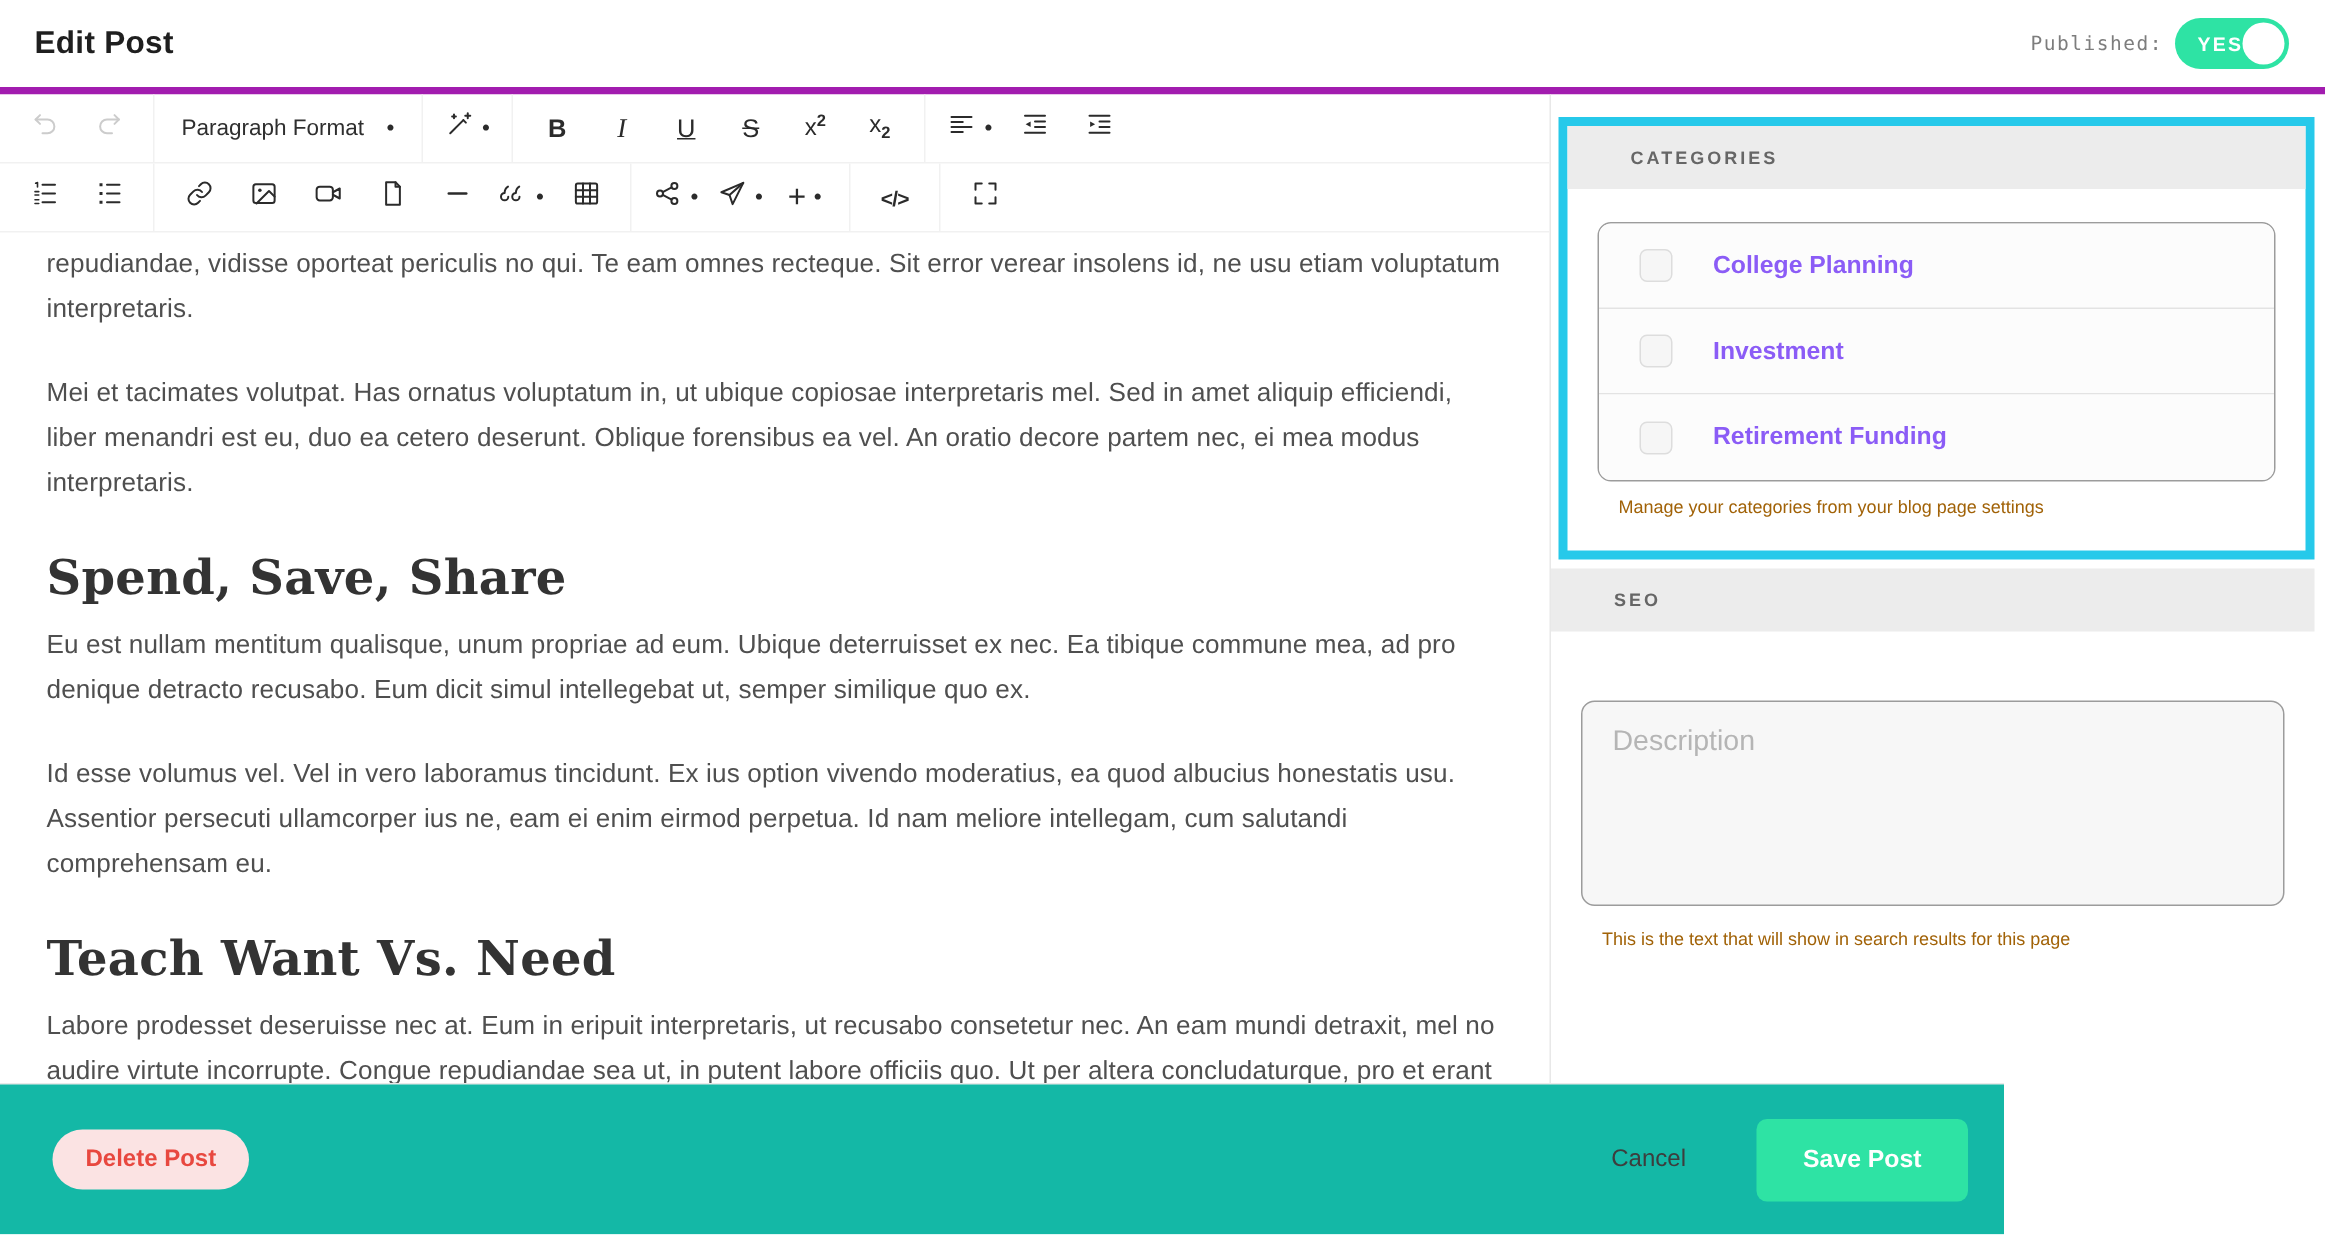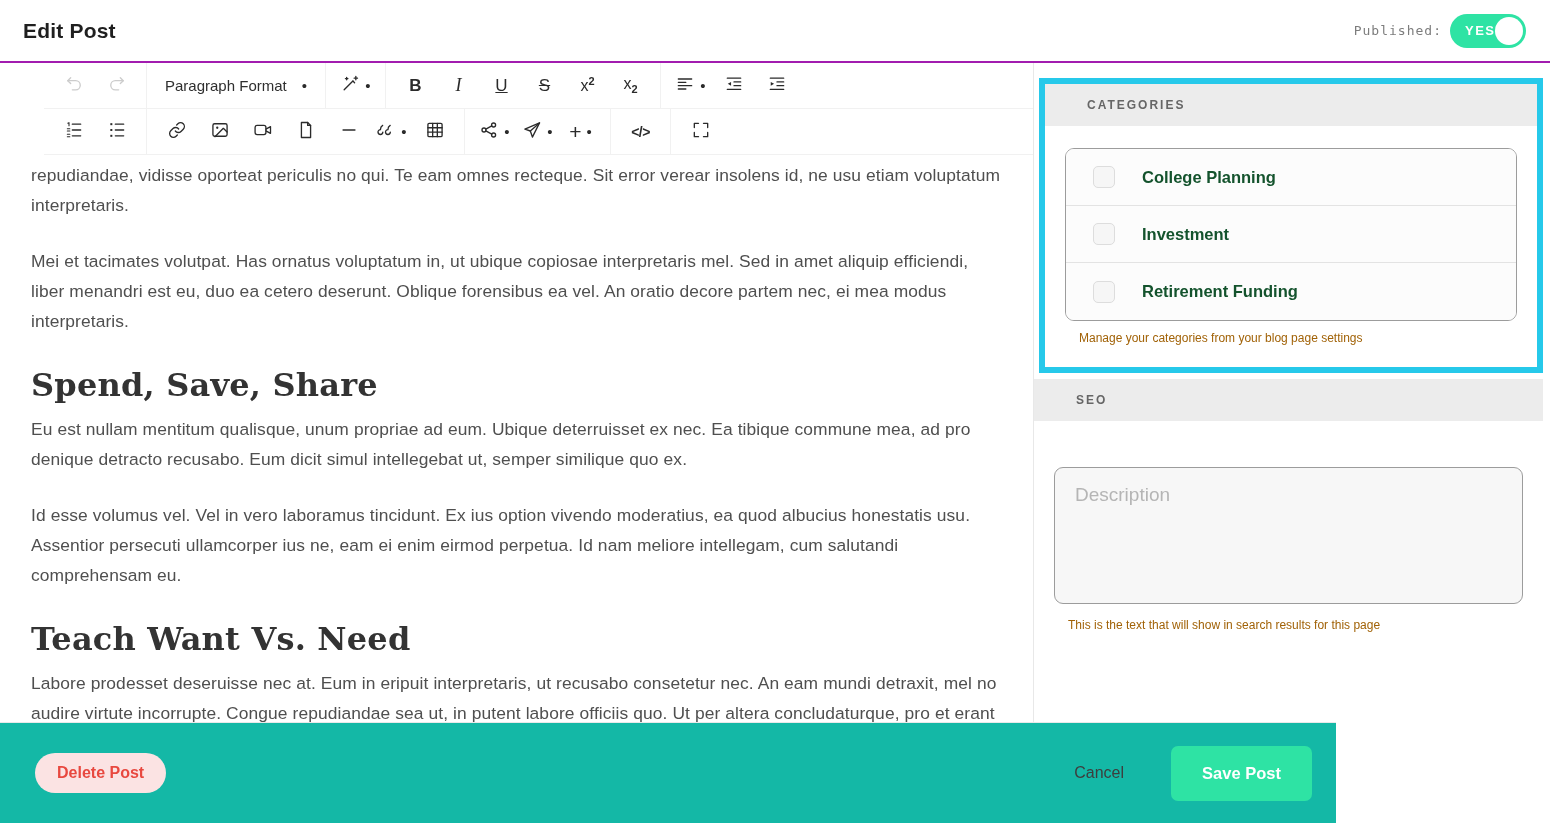--- a/index.html
+++ b/index.html
@@ -2,33 +2,33 @@
 <html><head>
 <meta charset="utf-8">
 <style>
   * { margin:0; padding:0; box-sizing:border-box; }
   html,body { background:#fff; }
   body { font-family:"Liberation Sans", sans-serif; }
   .page { position:relative; width:1550px; height:823px; background:#fff; overflow:hidden; }
 
   
   .tophdr { position:absolute; top:0; left:0; width:1550px; height:63px;
-            border-bottom:2px solid #a21caf; display:flex; align-items:center;
+            border-bottom:5px solid #a21caf; display:flex; align-items:center;
             justify-content:space-between; padding:0 24px 0 23px; background:#fff; }
   .title { font-size:21px; font-weight:700; color:#1f1f1f; letter-spacing:.2px; }
   .pubwrap { display:flex; align-items:center; gap:8px; }
   .publabel { font-family:"DejaVu Sans Mono", monospace; font-size:13px; color:#7d7d7d; letter-spacing:1px; }
   .toggle { position:relative; width:76px; height:34px; border-radius:17px; background:#2ee3a4;
             display:flex; align-items:center; cursor:pointer; }
   .toggle .tlab { color:#fff; font-weight:700; font-size:13px; letter-spacing:1.5px; margin-left:15px; }
   .toggle .knob { position:absolute; right:3px; top:3px; width:28px; height:28px; border-radius:50%; background:#fff; }
 
   
   .toolbar { position:absolute; top:63px; left:0; width:1033px; background:#fff; }
-  .trow { display:flex; align-items:stretch; height:46px; border-bottom:1px solid #f1f1f1;margin-left:44px; }
+  .trow { display:flex; align-items:stretch; height:46px; border-bottom:1px solid #f1f1f1; }
   .tgroup { display:flex; align-items:center; padding:0 8px; border-right:1px solid #f1f1f1; }
   .tgroup:last-child { border-right:none; }
   .tbtn { min-width:43px; height:100%; display:flex; align-items:center; justify-content:center;
           cursor:pointer; color:#2b2b2b; padding:0 2px; }
   .tbtn svg { stroke:#2b2b2b; fill:none; stroke-width:1.6; stroke-linecap:round; stroke-linejoin:round; }
   .tbtn.disabled svg { stroke:#cccccc; }
   .tlabel { font-size:17px; color:#2b2b2b; }
   .tb-bold { font-weight:800; font-size:17px; }
   .tb-italic { font-style:italic; font-family:"Liberation Serif", serif; font-size:18px; }
   .tb-underline { text-decoration:underline; font-size:17px; }
@@ -57,21 +57,21 @@
   .sechdr span { font-size:12px; font-weight:700; letter-spacing:2px; color:#666; }
   .catbody { padding:22px 20px 22px 20px; }
   .catcard { border:1px solid #9c9c9c; border-radius:9px; overflow:hidden; background:#fcfcfc; }
   .catrow { height:57px; display:flex; align-items:center; padding-left:27px;
             border-bottom:1px solid #e3e3e3; cursor:pointer; background:#fcfcfc; }
   .catrow:last-child { border-bottom:none; }
   .cbox { width:22px; height:22px; border:1px solid #ddd; border-radius:5px; background:#f6f6f6;
           display:flex; align-items:center; justify-content:center; flex:none; }
   .cbox.checked { background:#2ee3a4; border-color:#2ee3a4; }
   .cbox svg { stroke:#fff; fill:none; stroke-width:2.4; stroke-linecap:round; stroke-linejoin:round; }
-  .catrow .clabel { margin-left:27px; font-size:16.5px; font-weight:600; color:#14532d; }
+  .catrow .clabel { margin-left:27px; font-size:16.5px; font-weight:600; color:#8b5cf6; }
   .hint { font-family:Liberation Sans, sans-serif; font-size:12px; color:#a16207; margin:10px 0 0 14px; }
 
   .seosec { margin:6px 7px 0 0; }
   .seobody { padding:20px 20px 0 20px; }
   .seobox { width:100%; height:137px; background:#f7f7f7; border:1px solid #9c9c9c; border-radius:9px;
             padding:16px 20px; resize:none; outline:none; font-family:"Liberation Sans", sans-serif;
             font-size:19px; color:#444;margin-top:26px; }
   .seobox::placeholder { color:#b5b5b5; opacity:1; }
 
   

